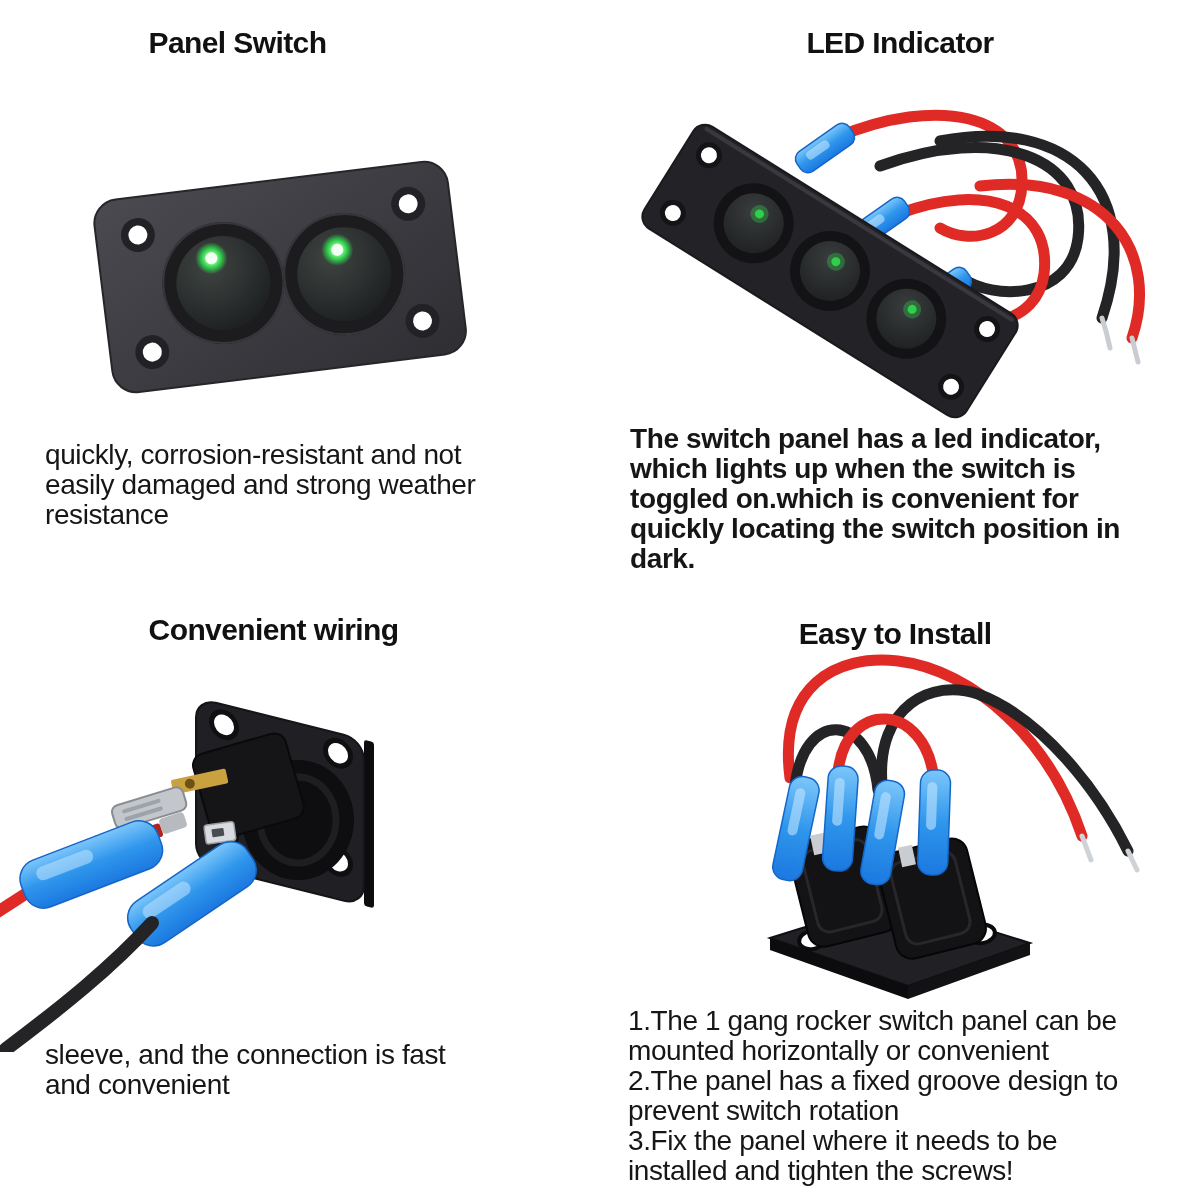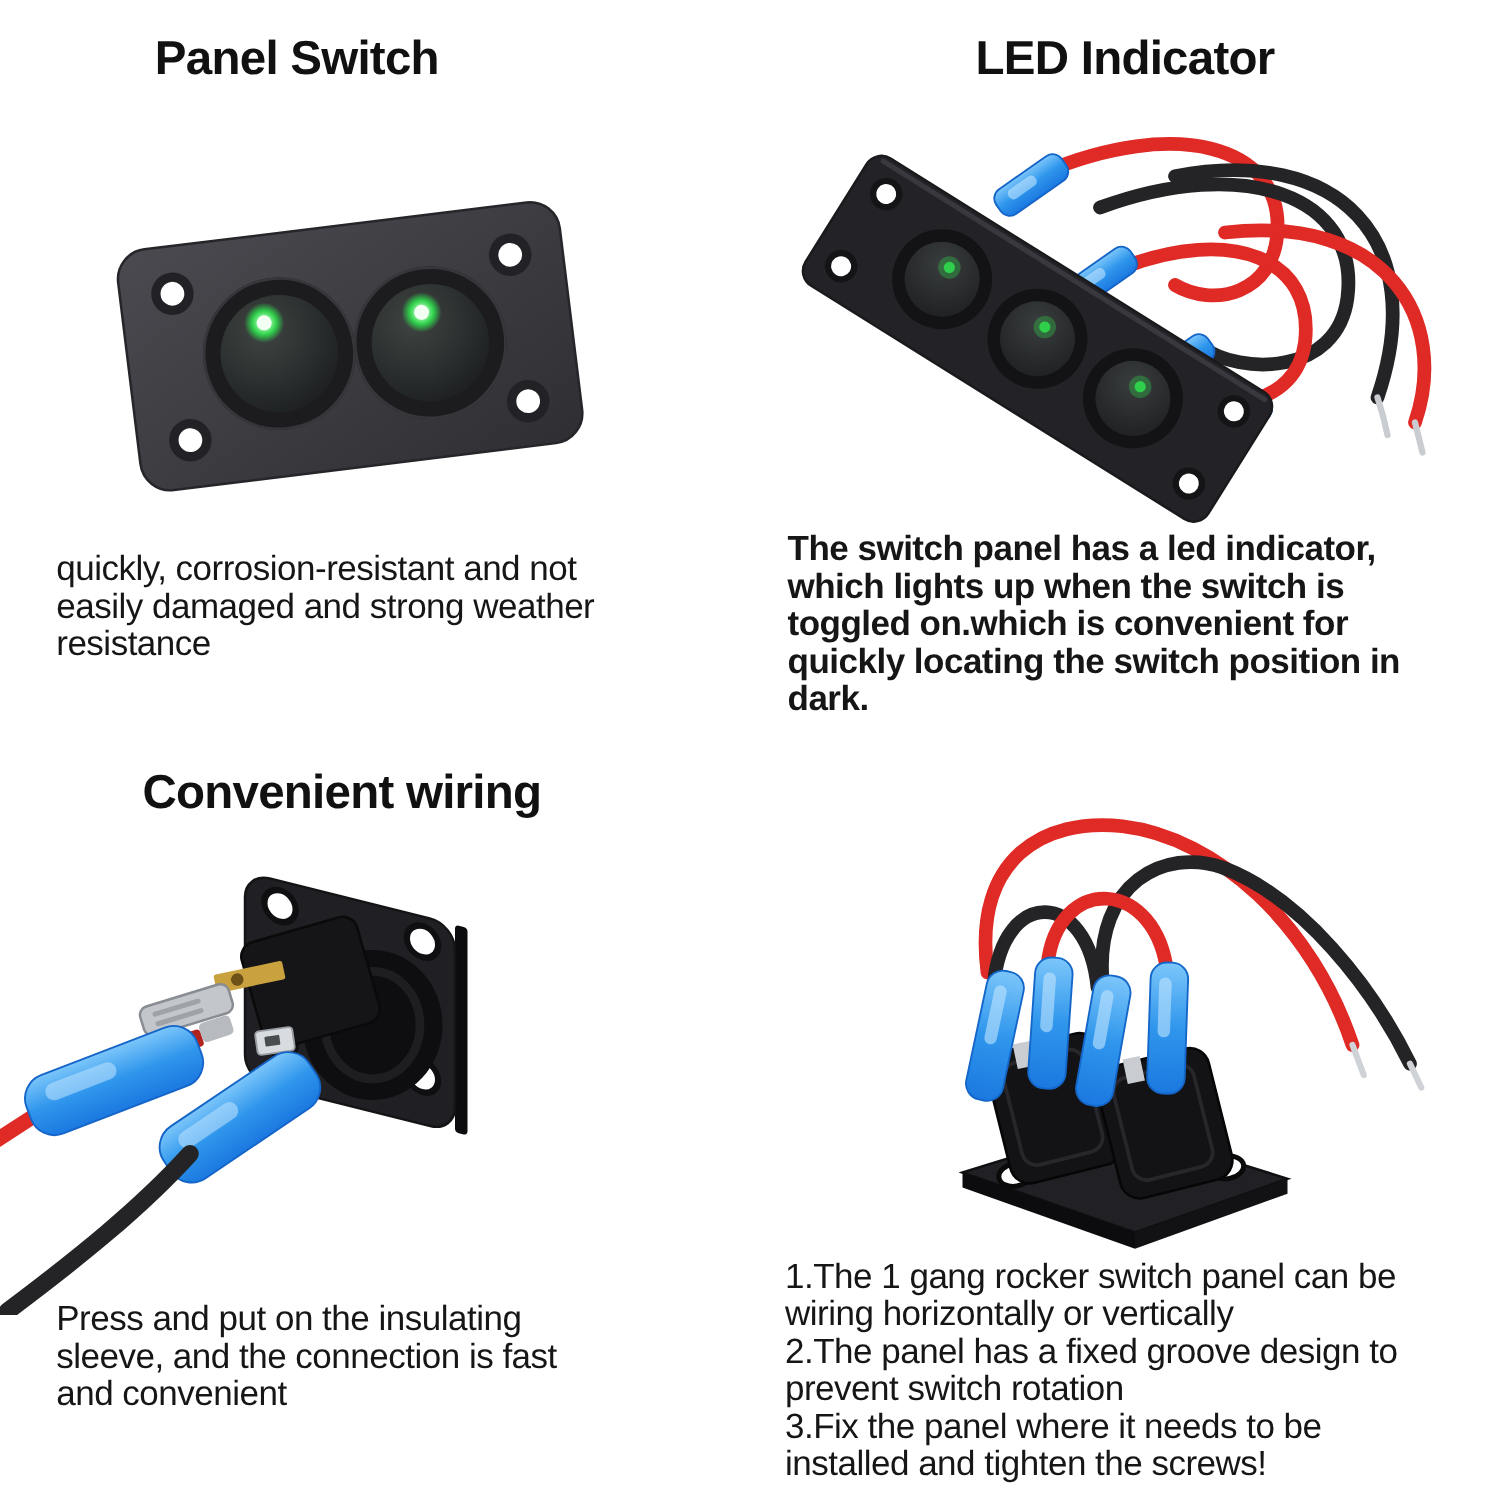--- a/index.html
+++ b/index.html
@@ -3,21 +3,21 @@
 <meta charset="utf-8">
 <style>
   html,body{margin:0;padding:0;background:#fff;}
   .sheet{
     position:relative;width:1200px;height:1200px;background:var(--background,#fff);
     font-family:"Liberation Sans", sans-serif;overflow:hidden;
     display:grid;grid-template-columns:600px 600px;grid-template-rows:600px 600px;
   }
   .cell{position:relative;width:600px;height:600px;}
   .title{
-    position:absolute;margin:0;font-size:38px;font-weight:700;letter-spacing:-0.6px;
+    position:absolute;margin:0;font-size:30px;font-weight:700;letter-spacing:-0.6px;
     color:var(--title-text,#111);text-align:center;white-space:nowrap;
   }
   #q1 .title{left:0;width:475px;top:26px;}
   #q2 .title{left:0;width:600px;top:26px;}
   #q3 .title{left:1px;width:545px;top:13px;}
   #q4 .title{left:0;width:590px;top:17px;}
   .body{
     position:absolute;font-size:28px;line-height:30px;letter-spacing:-0.4px;
     color:var(--body-text,#161616);
   }
@@ -259,27 +259,27 @@
         </g>
         <g transform="rotate(-34 195 238)">
           <rect x="122" y="212" width="140" height="50" rx="20" fill="url(#b3)" stroke="#1565c8" stroke-width="1.5"></rect>
           <rect x="140" y="221" width="55" height="14" rx="7" fill="#bfe4ff" opacity="0.55"></rect>
         </g>
 
         <path d="M152 268 C112 312 62 352 6 394" fill="none" style="stroke:var(--wire-black)" stroke-width="14" stroke-linecap="round"></path>
       </svg>
     </figure>
     <div class="body">
-      <div>Press and put on the insulating</div>
       <div>sleeve, and the connection is fast</div>
       <div>and convenient</div>
     </div>
   </section>
 
   <section class="cell" id="q4">
+    <h2 class="title">Easy to Install</h2>
     <figure class="photo" role="img" aria-label="Rear of a mounted rocker switch panel with two switch bodies, four blue insulated connectors and arcing red and black wires with bare tips">
       <svg viewBox="0 0 525 358" width="525" height="358">
         <defs>
           <linearGradient id="b4" x1="0" y1="0" x2="0" y2="1">
             <stop offset="0" stop-color="#7cc6fa"></stop>
               <stop offset="0.5" stop-color="#2f96ec"></stop>
               <stop offset="1" stop-color="#1b78e0"></stop>
           </linearGradient>
         </defs>
 
@@ -326,21 +326,21 @@
             </g>
           <g transform="rotate(2 304 178)">
               <rect x="289" y="122" width="30" height="105" rx="13" fill="url(#b4)" stroke="#1467c9" stroke-width="1.5"></rect>
               <rect x="296" y="134" width="10" height="48" rx="5" fill="#bfe4ff" opacity="0.6"></rect>
             </g>
         </g>
       </svg>
     </figure>
     <div class="body">
       <div>1.The 1 gang rocker switch panel can be</div>
-      <div>wiring horizontally or vertically</div>
+      <div>mounted horizontally or convenient</div>
       <div>2.The panel has a fixed groove design to</div>
       <div>prevent switch rotation</div>
       <div>3.Fix the panel where it needs to be</div>
       <div>installed and tighten the screws!</div>
     </div>
   </section>
 
 </div>
 
 </body></html>

